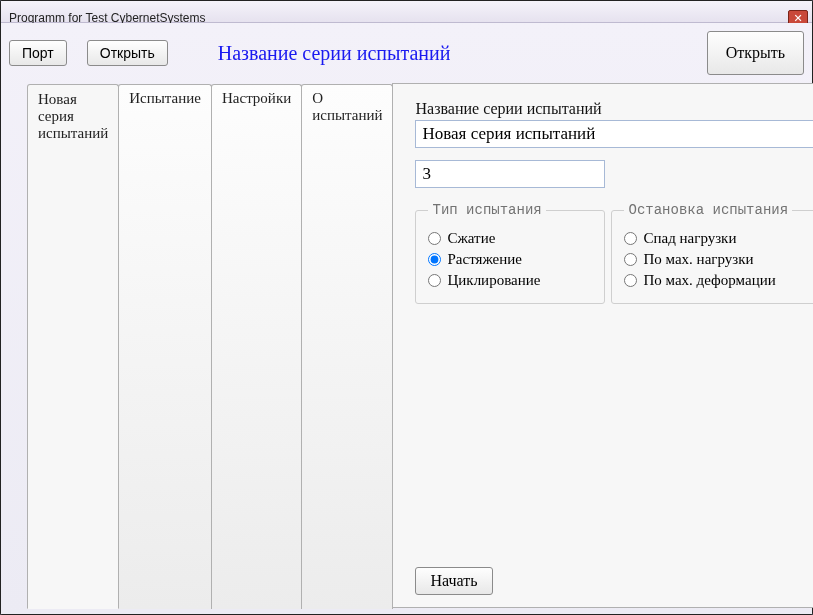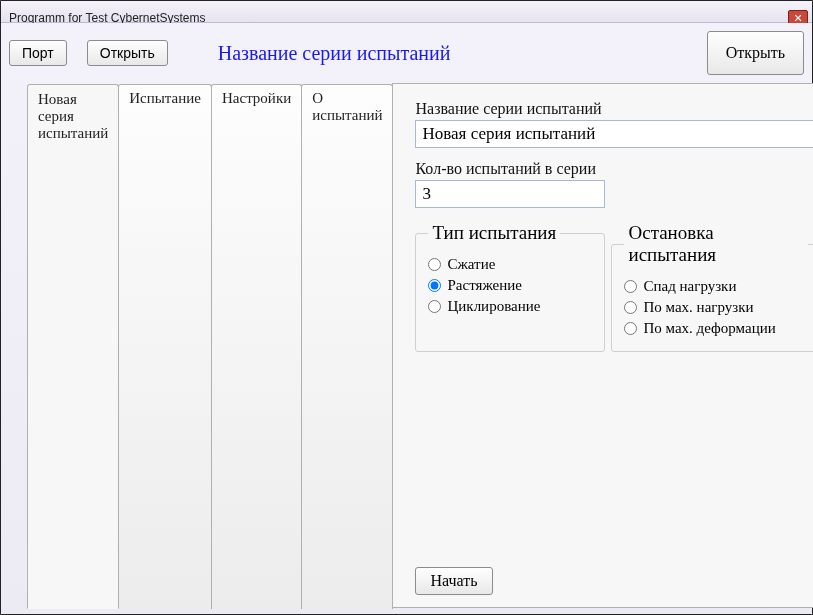--- a/index.html
+++ b/index.html
@@ -129,23 +129,24 @@
     display: flex; gap: 6px; margin-top: 14px;
   }
   fieldset.group {
     border: 1px solid #cfcfcf;
     border-radius: 3px;
     padding: 8px 12px 10px 12px;
     margin: 0;
     font-family: "Times New Roman", serif;
   }
   fieldset.group legend {
-    font-size: 19px;
+    font-size: 14px;
     padding: 0 4px;
-    color: #000000;
+    color: #737373;
+    font-family: Liberation Mono, monospace;
   }
   .radio-item {
     display: flex; align-items: center; gap: 6px;
     font-size: 15px;
     margin: 4px 0;
   }
   .radio-item input { margin: 0; }
   .bottom-bar {
     margin-top: auto;
     display: flex; justify-content: flex-start;
@@ -186,21 +187,20 @@
         <div class="tab">О испытаний</div>
       </div>
 
       <div class="tabpanel">
 
         <div class="fld-label">Название серии испытаний</div>
         <input type="text" value="Новая серия испытаний" style="">
 
         <div class="row2">
           <div class="col count">
-            <div class="fld-label">Кол-во испытаний в серии</div>
             <input type="text" value="3" style="">
           </div>
         </div>
 
         <div class="groups-row">
           <fieldset class="group" style="width:190px;">
             <legend>Тип испытания</legend>
             <label class="radio-item">
               <input type="radio" name="ttype" style="">
               <span>Сжатие</span>

